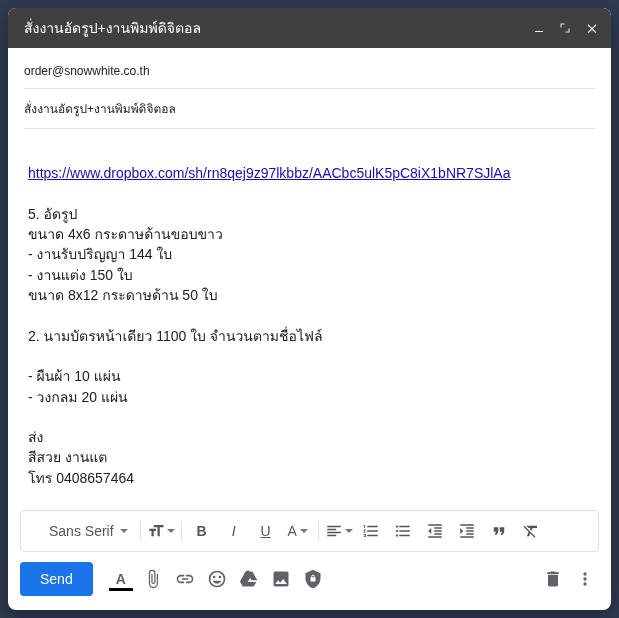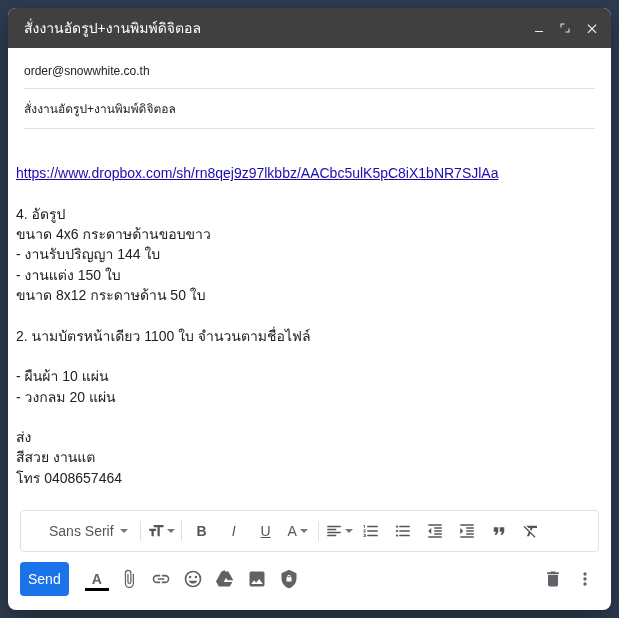--- a/index.html
+++ b/index.html
@@ -41,21 +41,21 @@
     padding: 6px 16px 0 16px;
   }
   .field-row {
     border-bottom: 1px solid #e0e0e0;
     padding: 10px 0;
     font-size: 12px;
     color: #222;
   }
   .body-area {
     flex: 1;
-    padding: 14px 16px 4px 8px;
+    padding: 14px 16px 4px 20px;
     font-size: 14px;
     line-height: 1.45;
     overflow-y: auto;
   }
   .body-area a { color: #1a0dab; text-decoration: underline; }
   .body-area p { margin: 0; }
   .toolbar {
     border: 1px solid #e0e0e0;
     border-radius: 4px;
     margin: 4px 12px 0 12px;
@@ -88,21 +88,21 @@
     display: flex;
     align-items: center;
     padding: 10px 12px 14px 12px;
     gap: 4px;
   }
   .send-btn {
     background: #1a73e8;
     color: #fff;
     border: none;
     border-radius: 4px;
-    padding: 9px 8px;
+    padding: 9px 20px;
     font-size: 14px;
     font-weight: 500;
     cursor: pointer;
     margin-right: 10px;
   }
   .bottombar .ibtn {
     width: 28px; height: 28px;
     display: flex; align-items: center; justify-content: center;
     color: #5f6368;
     cursor: pointer;
@@ -152,21 +152,21 @@
 
   <div class="header-fields">
     <div class="field-row">order@snowwhite.co.th</div>
     <div class="field-row">สั่งงานอัดรูป+งานพิมพ์ดิจิตอล</div>
   </div>
 
   <div class="body-area">
     <p>&nbsp;</p>
     <p><a href="#">https://www.dropbox.com/sh/rn8qej9z97lkbbz/AACbc5ulK5pC8iX1bNR7SJlAa</a></p>
     <p>&nbsp;</p>
-    <p>4. อัดรูป</p>
+    <p>5. อัดรูป</p>
     <p>ขนาด 4x6 กระดาษด้านขอบขาว</p>
     <p>- งานรับปริญญา 144  ใบ</p>
     <p>- งานแต่ง 150 ใบ</p>
     <p>ขนาด 8x12 กระดาษด้าน 50 ใบ</p>
     <p>&nbsp;</p>
     <p>2. นามบัตรหน้าเดียว 1100 ใบ จำนวนตามชื่อไฟล์</p>
     <p>&nbsp;</p>
     <p>- ผืนผ้า 10 แผ่น</p>
     <p>- วงกลม 20 แผ่น</p>
     <p>&nbsp;</p>

